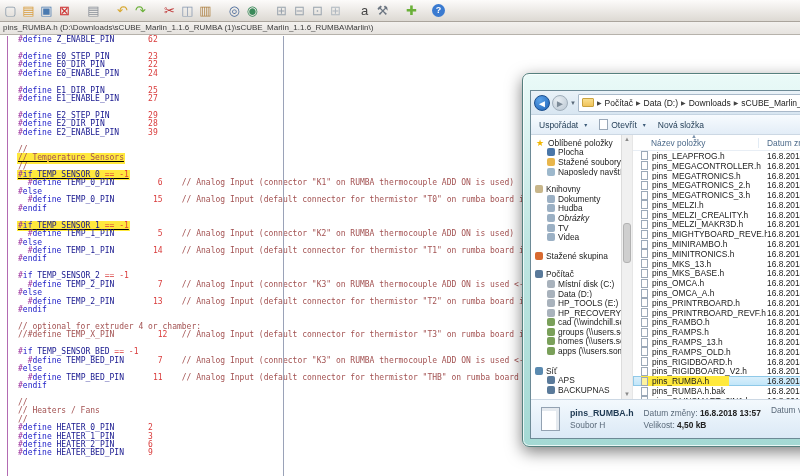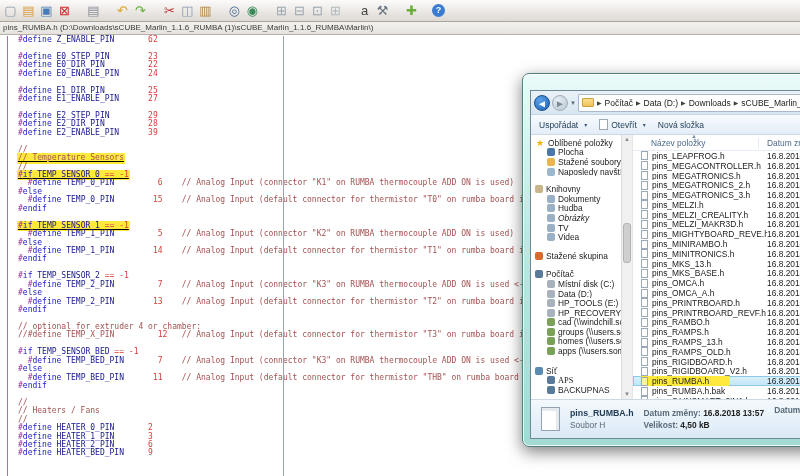--- a/index.html
+++ b/index.html
@@ -82,21 +82,21 @@
   .fn{white-space:nowrap;overflow:hidden;}
   .fd{flex:1;white-space:nowrap;overflow:hidden;}
   .details{height:38px;flex:none;background:linear-gradient(#f3f9fd,#dbe9f6);
     border-top:1px solid #ccd8e4;display:flex;align-items:center;padding-left:10px;gap:10px;
     font-size:8.4px;color:#5a6a7a;}
   .big-doc{width:17px;height:22px;background:#fff;border:1px solid #93a2b2;flex:none;
     box-shadow:inset -3px 3px 0 rgba(180,195,210,.35);}
   .dcol{display:flex;flex-direction:column;gap:2px;white-space:nowrap;}
   .dname{color:#1f3a53;font-weight:bold;font-size:8.8px;}
   .dval{color:#222;font-weight:bold;}
-  .dlabel{color:#5a6a7a;font-weight:bold;text-align:right;}
+  .dlabel{color:#5a6a7a;font-weight:normal;text-align:right;}
 </style>
 </head>
 <body>
 
 <div class="stage">
 
   <div class="ed-toolbar">
     <span style="display:flex;align-items:center;">
         <span class="tbi" style="color: rgb(136, 152, 168);">▢</span>
         <span class="tbi" style="color: rgb(216, 156, 60);">▤</span>
@@ -290,21 +290,21 @@
               <span>homes (\\users.soma.cz)</span>
             </div>
             <div class="nav-item" style="padding-left: 12px;">
               <span class="nav-ico" style="background: rgb(122, 160, 90);"></span>
               <span>apps (\\users.soma.cz) (Z</span>
             </div>
             <div class="nav-item" style="padding-left: 0px; margin-top: 10px;">
               <span class="nav-ico" style="background: rgb(90, 138, 176);"></span>
               <span>Síť</span>
             </div>
-            <div class="nav-item" style="padding-left: 12px; font-family: Liberation Serif, serif;">
+            <div class="nav-item" style="padding-left: 12px;">
               <span class="nav-ico" style="background: rgb(90, 122, 154);"></span>
               <span>APS</span>
             </div>
             <div class="nav-item" style="padding-left: 12px;">
               <span class="nav-ico" style="background: rgb(90, 122, 154);"></span>
               <span>BACKUPNAS</span>
             </div>
           </div>
         <div class="nav-sb">
           <span class="up">▲</span>

